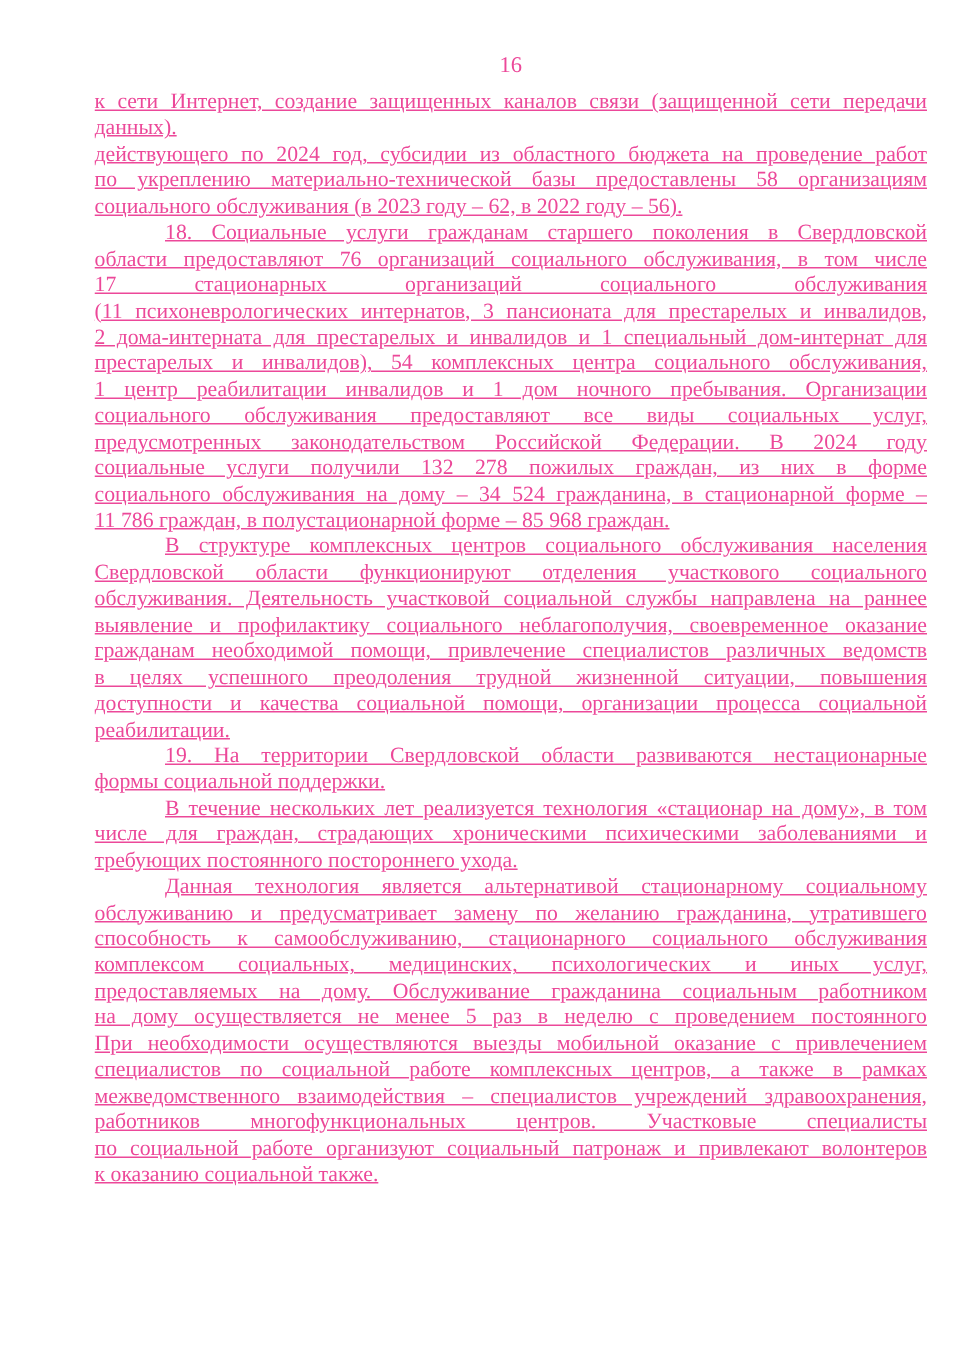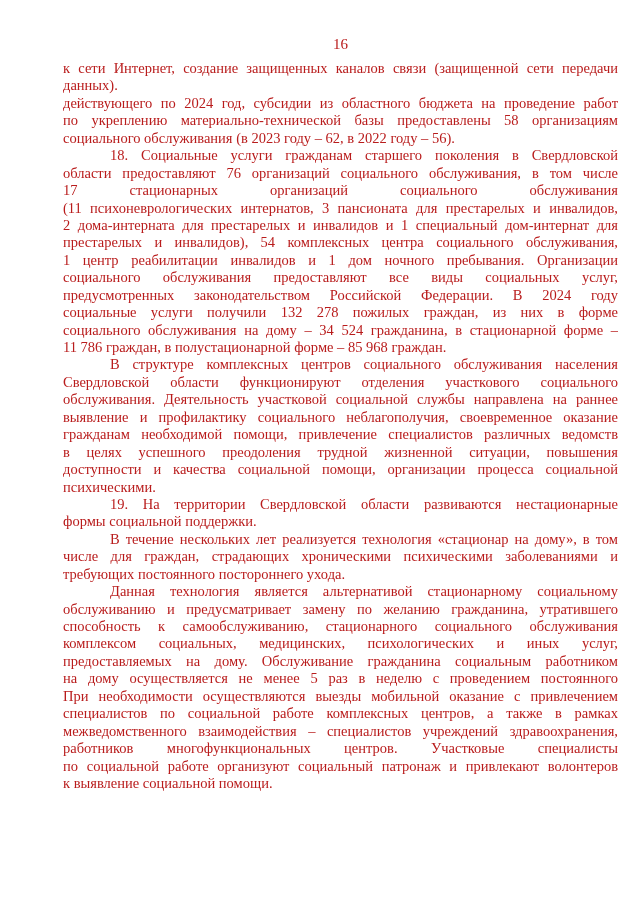--- a/index.html
+++ b/index.html
@@ -6,21 +6,21 @@
     margin: 0;
     padding: 0;
     background: #ffffff;
   }
   .page {
     position: relative;
     width: 640px;
     height: 852px;
     background: #ffffff;
     font-family: "Liberation Serif", "DejaVu Serif", serif;
-    color: #b91c1c;
+    color: #ec4899;
     overflow: hidden;
   }
   .page-number {
     position: absolute;
     top: 36px;
     left: 63px;
     width: 555px;
     text-align: center;
     font-size: 15px;
     line-height: 17px;
@@ -35,20 +35,21 @@
   }
   .paragraph {
     margin: 0;
     padding: 0;
   }
   .line {
     height: 17.45px;
     overflow: hidden;
     text-align: justify;
     text-align-last: justify;
+    text-decoration: underline;
   }
   .line.last {
     text-align-last: left;
   }
   .paragraph.indent .line.first {
     text-indent: 47px;
   }
 </style>
 </head>
 <body>
@@ -80,21 +81,21 @@
         <div class="line last">11 786 граждан, в полустационарной форме – 85 968 граждан.</div>
       </div>
       <div class="paragraph indent">
         <div class="line first">В структуре комплексных центров социального обслуживания населения</div>
         <div class="line">Свердловской области функционируют отделения участкового социального</div>
         <div class="line">обслуживания. Деятельность участковой социальной службы направлена на раннее</div>
         <div class="line">выявление и профилактику социального неблагополучия, своевременное оказание</div>
         <div class="line">гражданам необходимой помощи, привлечение специалистов различных ведомств</div>
         <div class="line">в целях успешного преодоления трудной жизненной ситуации, повышения</div>
         <div class="line">доступности и качества социальной помощи, организации процесса социальной</div>
-        <div class="line last">психическими.</div>
+        <div class="line last">реабилитации.</div>
       </div>
       <div class="paragraph indent">
         <div class="line first">19. На территории Свердловской области развиваются нестационарные</div>
         <div class="line last">формы социальной поддержки.</div>
       </div>
       <div class="paragraph indent">
         <div class="line first">В течение нескольких лет реализуется технология «стационар на дому», в том</div>
         <div class="line">числе для граждан, страдающих хроническими психическими заболеваниями и</div>
         <div class="line last">требующих постоянного постороннего ухода.</div>
       </div>
@@ -103,16 +104,16 @@
         <div class="line">обслуживанию и предусматривает замену по желанию гражданина, утратившего</div>
         <div class="line">способность к самообслуживанию, стационарного социального обслуживания</div>
         <div class="line">комплексом социальных, медицинских, психологических и иных услуг,</div>
         <div class="line">предоставляемых на дому. Обслуживание гражданина социальным работником</div>
         <div class="line">на дому осуществляется не менее 5 раз в неделю с проведением постоянного</div>
         <div class="line">При необходимости осуществляются выезды мобильной оказание с привлечением</div>
         <div class="line">специалистов по социальной работе комплексных центров, а также в рамках</div>
         <div class="line">межведомственного взаимодействия – специалистов учреждений здравоохранения,</div>
         <div class="line">работников многофункциональных центров. Участковые специалисты</div>
         <div class="line">по социальной работе организуют социальный патронаж и привлекают волонтеров</div>
-        <div class="line last">к выявление социальной помощи.</div>
+        <div class="line last">к оказанию социальной также.</div>
       </div>
     </div>
 </div>
 
 </body></html>

